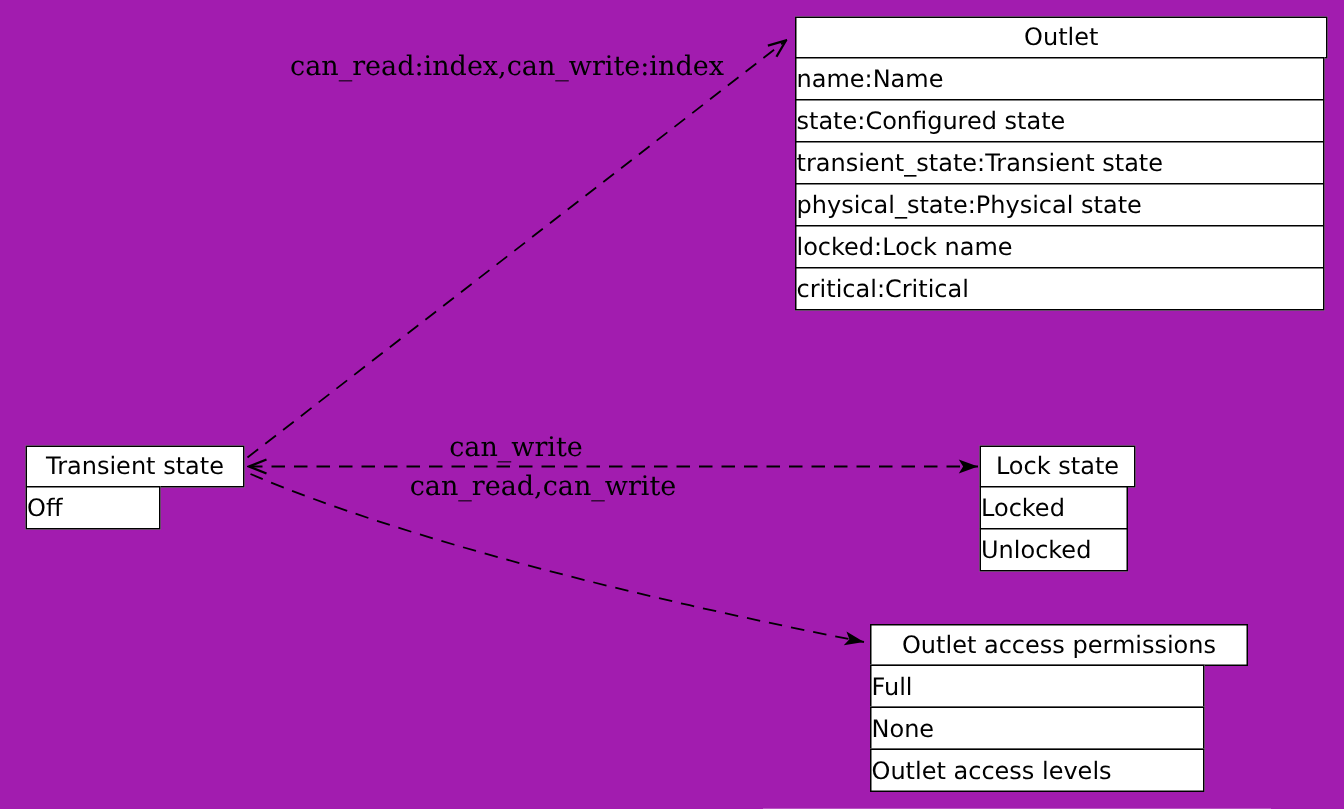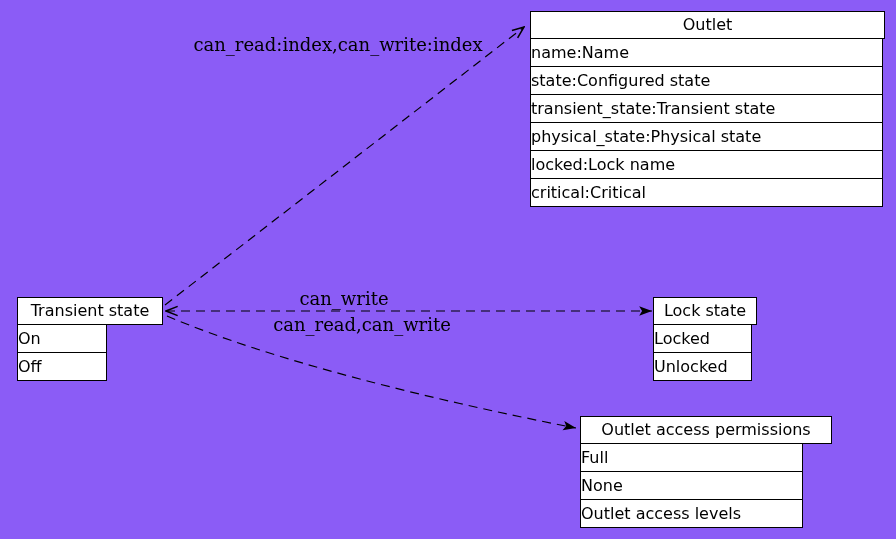--- a/index.html
+++ b/index.html
@@ -1,20 +1,20 @@
 <!DOCTYPE html>
 <html><head>
 <meta charset="utf-8">
 <style>
   html,body { margin:0; padding:0; }
   body { background:#ffffff; }
   .canvas {
     position:relative;
     width:896px; height:539px;
-    background:#8b5cf6;
+    background:#a21caf;
     font-family:"DejaVu Sans", sans-serif;
     color:#000000;
     overflow:hidden;
   }
   .edges { position:absolute; left:0; top:0; }
   .node { position:absolute; font-size:16px; line-height:1; }
   .hdr {
     box-sizing:border-box;
     height:28px;
     border:1px solid #000;
@@ -88,23 +88,20 @@
     <div class="row" style="width:353px">
         <span>critical:Critical</span>
       </div>
   </div>
 
   <div class="node" style="left:17px;top:297px">
     <div class="hdr" style="width:146px">
       <span>Transient state</span>
     </div>
     <div class="row" style="width:90px">
-        <span>On</span>
-      </div>
-    <div class="row" style="width:90px">
         <span>Off</span>
       </div>
   </div>
 
   <div class="node" style="left:653px;top:297px">
     <div class="hdr" style="width:104px">
       <span>Lock state</span>
     </div>
     <div class="row" style="width:99px">
         <span>Locked</span>

